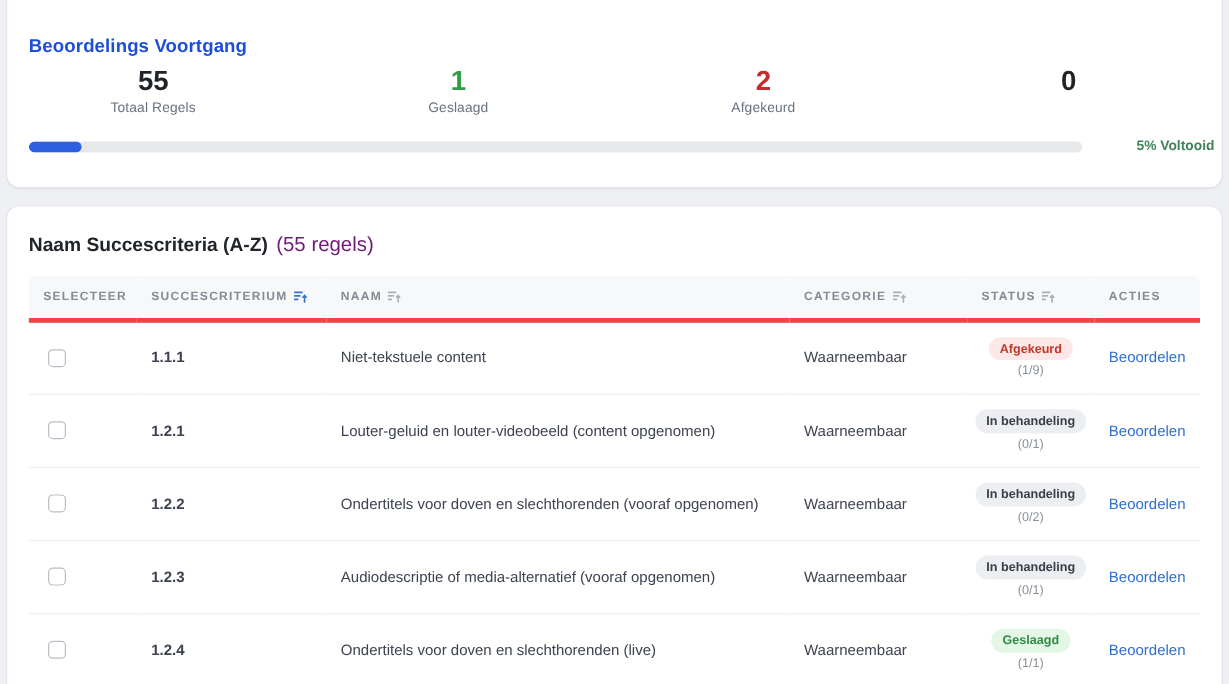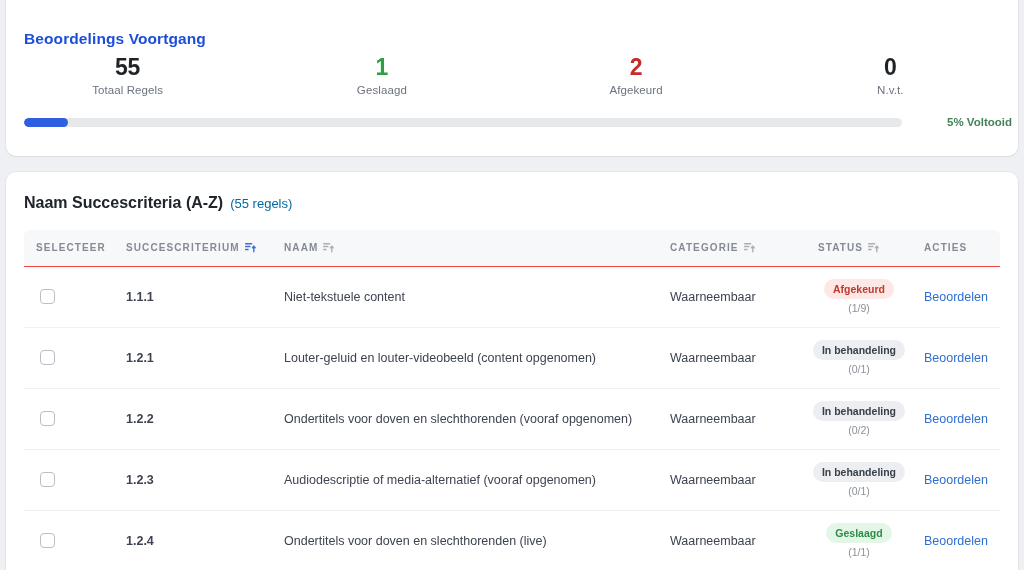--- a/index.html
+++ b/index.html
@@ -106,42 +106,42 @@
     align-items: baseline;
     gap: 7px;
   }
   #table-title {
     font-size: 16px;
     font-weight: 600;
     color: #20242b;
     letter-spacing: 0;
   }
   #table-count {
-    font-size: 13px;
-    color: #0369a1;
+    font-size: 17px;
+    color: #701a75;
   }
 
   table#criteria-table {
     position: absolute;
     left: 18px; top: 58px;
     width: 976px;
     border-collapse: collapse;
     table-layout: fixed;
   }
   #criteria-table thead th {
     background: #f7f8fa;
     font-size: 10px;
     font-weight: 600;
     letter-spacing: 1.1px;
     color: #848b95;
     text-transform: uppercase;
     text-align: left;
     padding: 12px 0 12px 12px;
     height: 36px;
-    border-bottom: 1px solid #ef4444;
+    border-bottom: 4px solid #ef4444;
     white-space: nowrap;
   }
   #criteria-table thead th:first-child { border-radius: 6px 0 0 0; }
   #criteria-table thead th:last-child  { border-radius: 0 6px 0 0; }
 
   .th-inner { display: inline-flex; align-items: center; gap: 5px; }
 
   .sort-icon { display: inline-block; width: 11px; height: 11px; }
   .sort-icon svg { display: block; }
 
@@ -221,21 +221,20 @@
         <div class="stat">
           <div class="stat-value v-passed">1</div>
           <div class="stat-label">Geslaagd</div>
         </div>
         <div class="stat">
           <div class="stat-value v-failed">2</div>
           <div class="stat-label">Afgekeurd</div>
         </div>
         <div class="stat">
           <div class="stat-value v-total">0</div>
-          <div class="stat-label">N.v.t.</div>
         </div>
       </div>
 
     <div id="progress-row">
       <div id="progress-track" style="background: rgb(230, 232, 234);">
         <div id="progress-fill" style="width: 5%; background: rgb(45, 95, 224);"></div>
       </div>
       <span id="progress-text" style="color: rgb(66, 130, 90); padding-left: 36px;">5% Voltooid</span>
     </div>
   </section>

